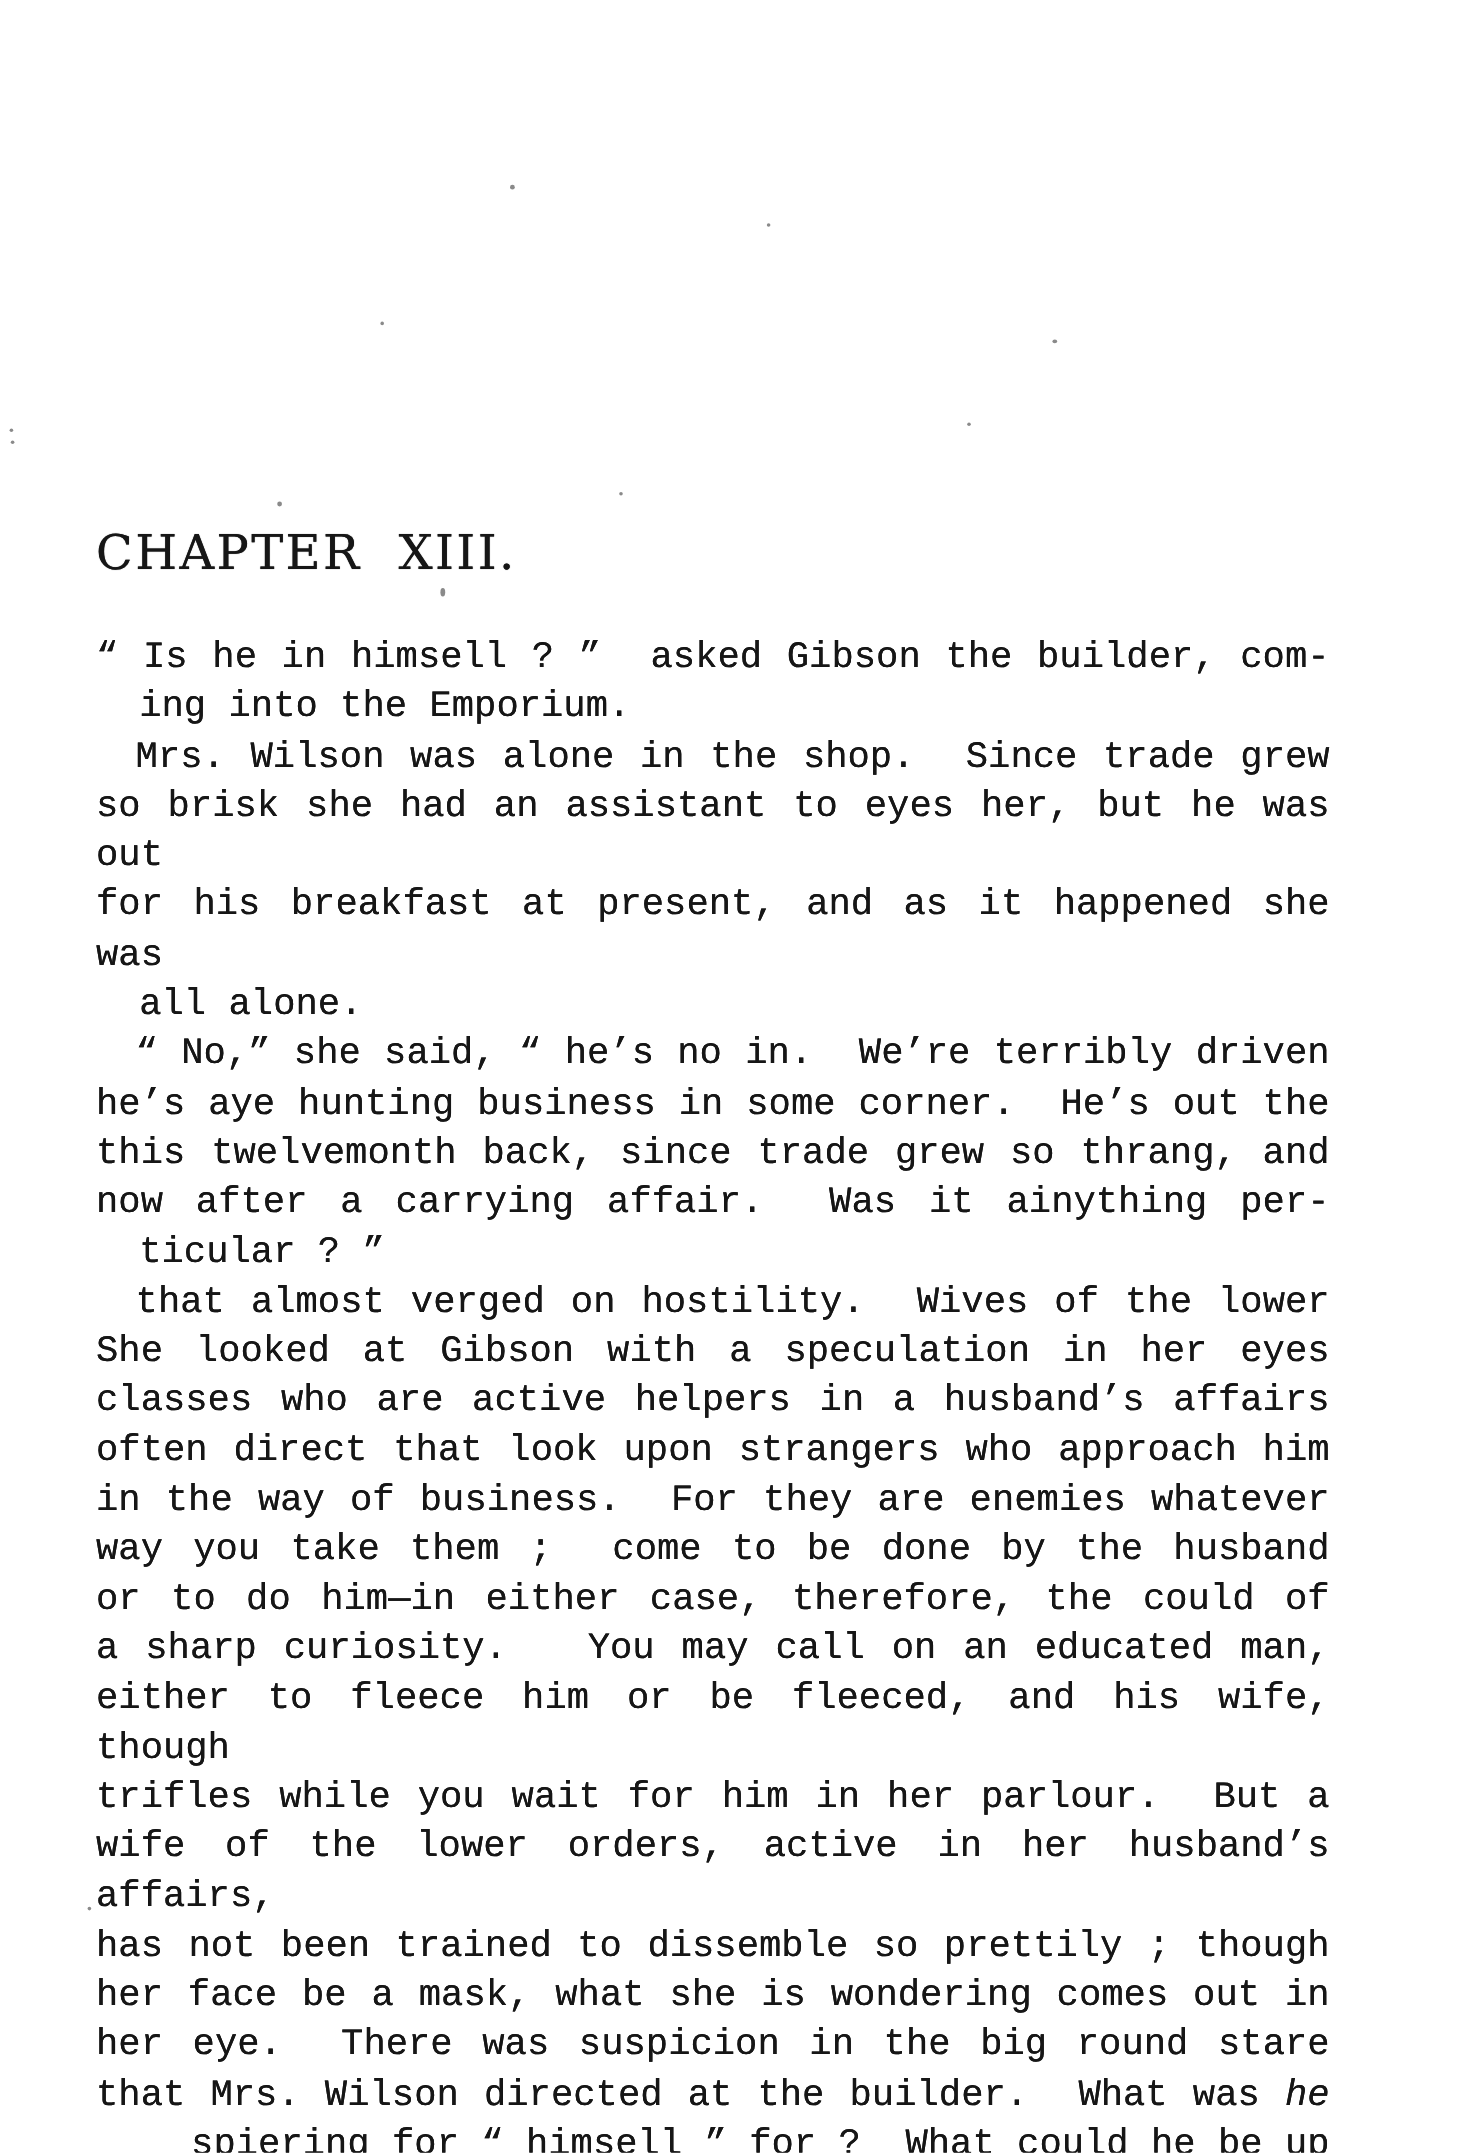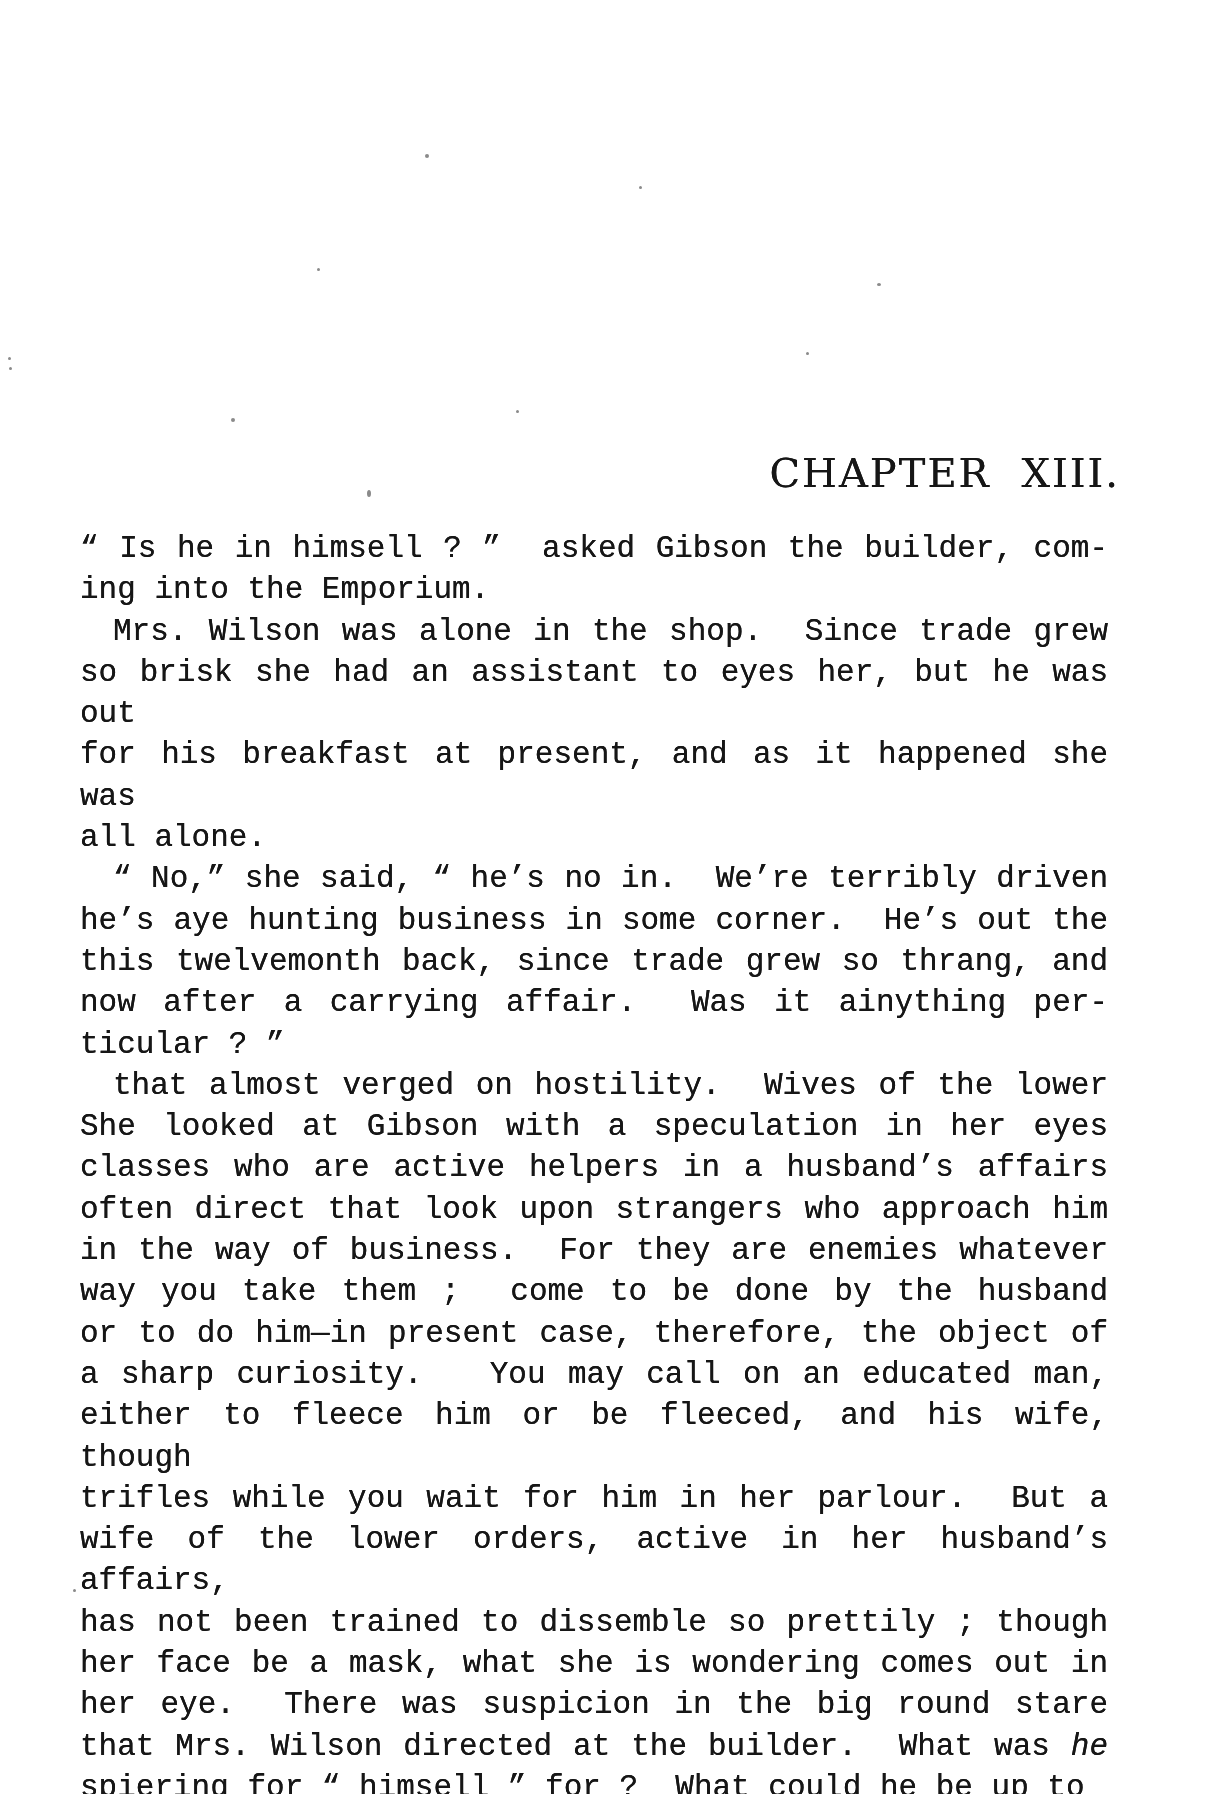--- a/index.html
+++ b/index.html
@@ -10,22 +10,22 @@
     background: #ffffff;
     overflow: hidden;
     font-family: "DejaVu Serif", "Liberation Serif", serif;
     color: #161616;
   }
   .chapter-heading {
     position: absolute;
     top: 438px;
     left: 80px;
     width: 1028px;
-    margin: 12px;
-    text-align: right;
+    margin: 0;
+    text-align: left;
     font-size: 40px;
     font-weight: normal;
     letter-spacing: 2px;
     word-spacing: 16px;
     text-shadow: 0 0 0.6px currentColor;
   }
   .text-column {
     position: absolute;
     left: 80px;
     top: 528px;
@@ -34,22 +34,23 @@
     line-height: 41.3px;
     text-shadow: 0 0 0.5px currentColor;
   }
   .para { margin: 0; font-family: Liberation Mono, monospace; }
   .line {
     text-align: justify;
     text-align-last: justify;
     white-space: pre-wrap;
   }
   .line.last {
-    text-align: left;
+    text-align: right;
     text-align-last: left;
+    margin-left: 36px;
   }
   .para.indent .line:first-child { text-indent: 33px; }
   .speck {
     position: absolute;
     background: #2a2a2a;
     border-radius: 50%;
     opacity: 0.55;
   }
 </style>
 </head>
@@ -76,21 +77,21 @@
         <div class="line">now after a carrying affair.  Was it ainything per-</div>
         <div class="line last">ticular ? ”</div>
       </div>
       <div class="para indent">
         <div class="line">that almost verged on hostility.  Wives of the lower</div>
         <div class="line">She looked at Gibson with a speculation in her eyes</div>
         <div class="line">classes who are active helpers in a husband’s affairs</div>
         <div class="line">often direct that look upon strangers who approach him</div>
         <div class="line">in the way of business.  For they are enemies whatever</div>
         <div class="line">way you take them ;  come to be done by the husband</div>
-        <div class="line">or to do him—in present case, therefore, the object of</div>
+        <div class="line">or to do him—in either case, therefore, the could of</div>
         <div class="line">a sharp curiosity.   You may call on an educated man,</div>
         <div class="line">either to fleece him or be fleeced, and his wife, though</div>
         <div class="line">trifles while you wait for him in her parlour.  But a</div>
         <div class="line">wife of the lower orders, active in her husband’s affairs,</div>
         <div class="line">has not been trained to dissemble so prettily ; though</div>
         <div class="line">her face be a mask, what she is wondering comes out in</div>
         <div class="line">her eye.  There was suspicion in the big round stare</div>
         <div class="line">that Mrs. Wilson directed at the builder.  What was <i>he</i></div>
         <div class="line last">spiering for “ himsell ” for ?  What could he be up to ?</div>
       </div>

